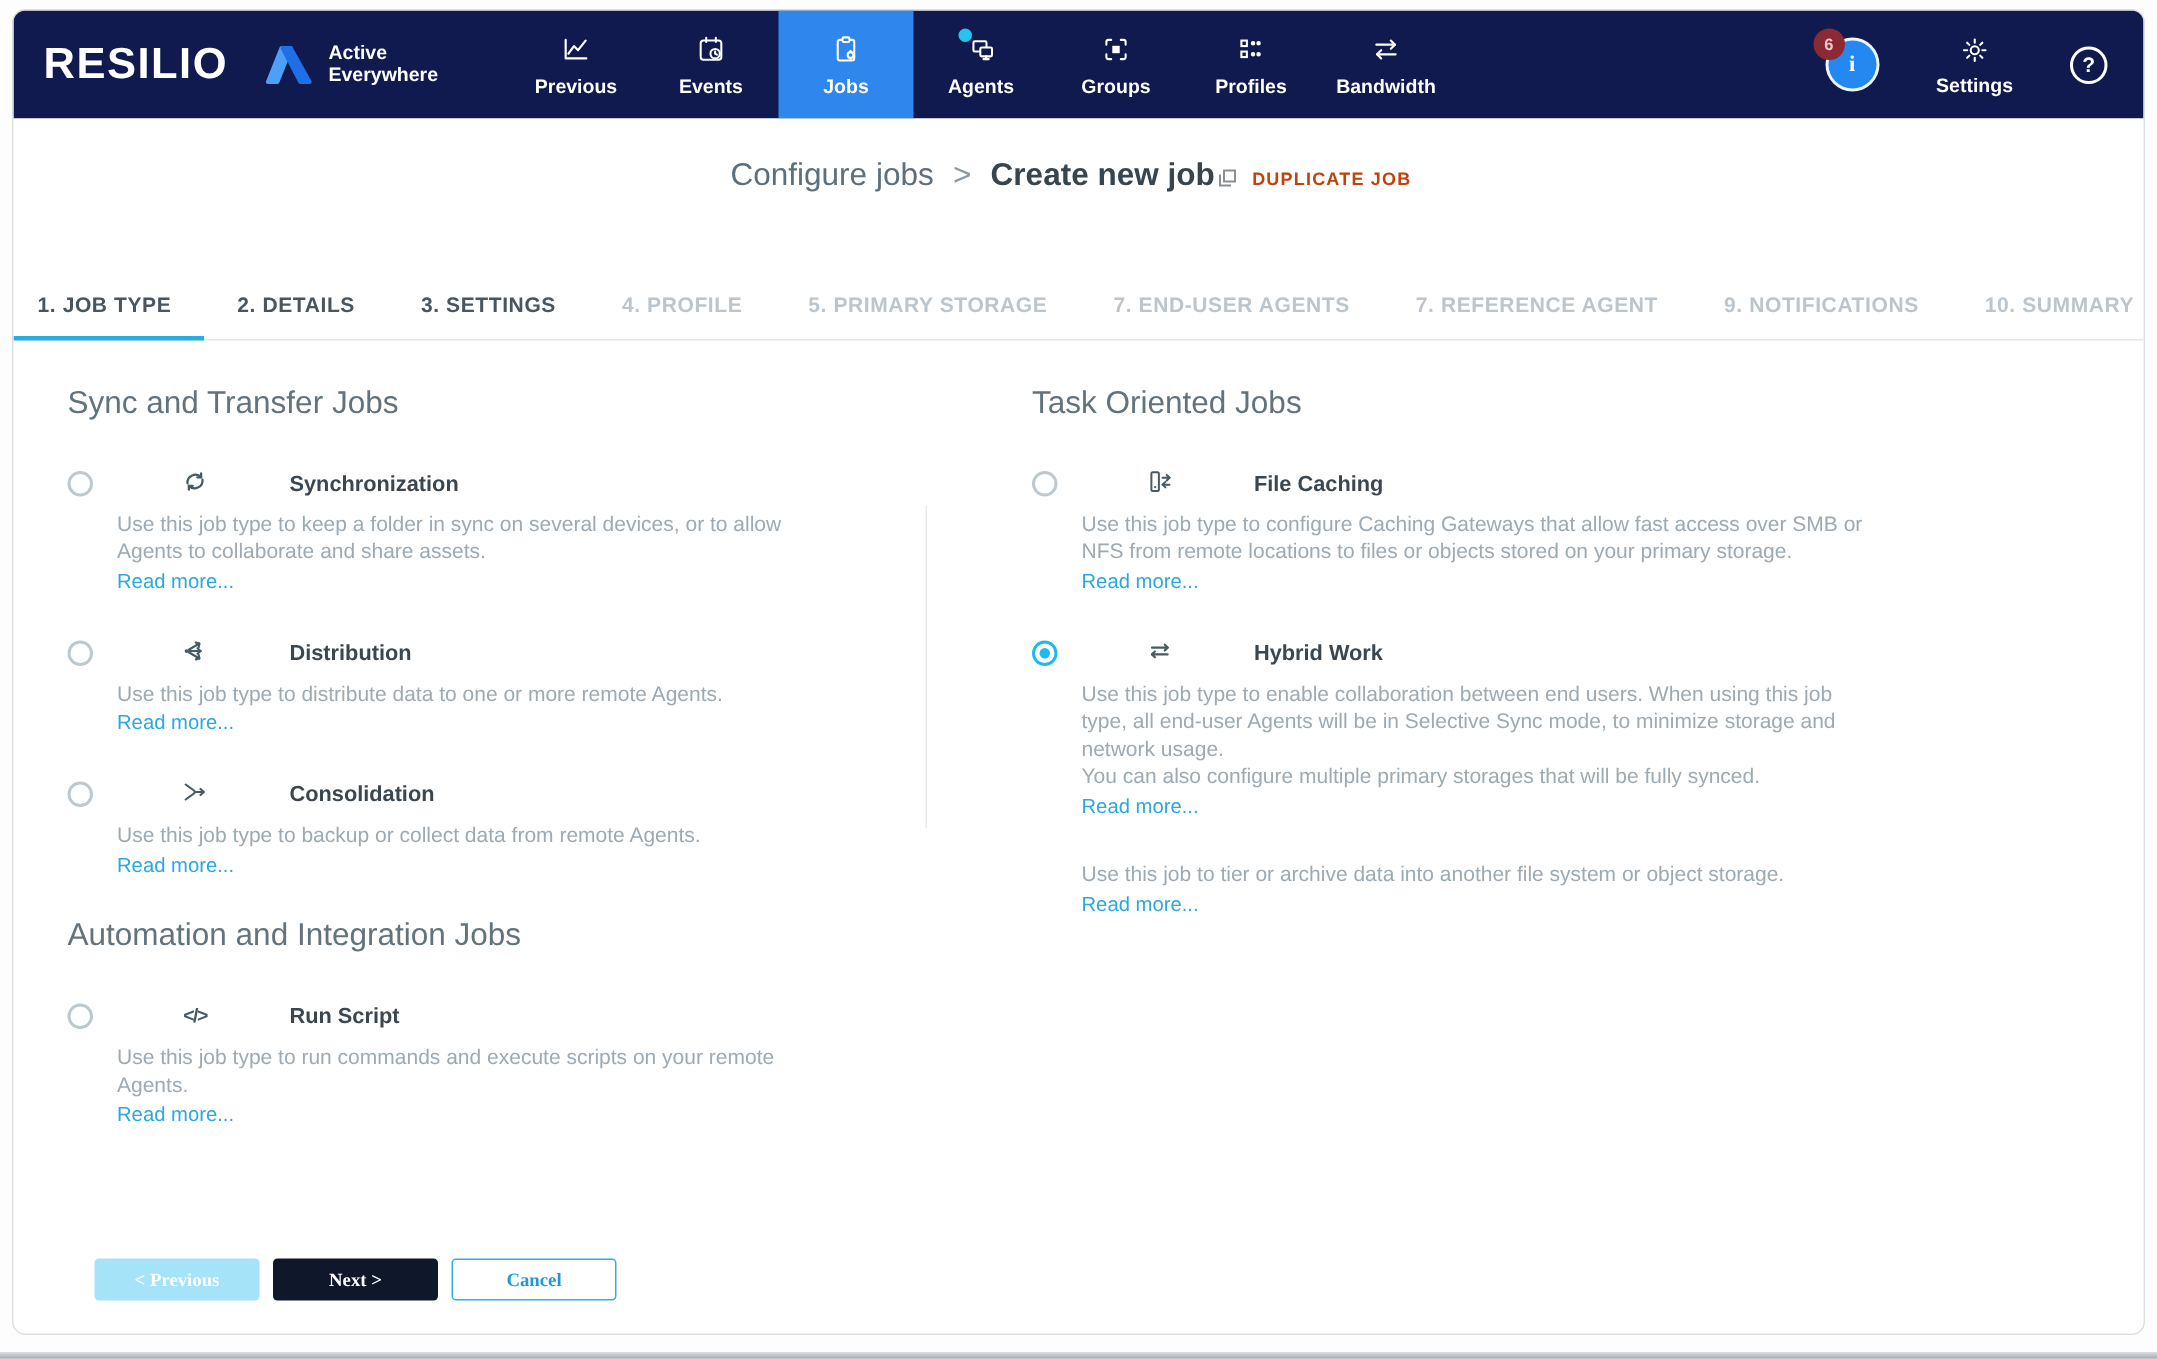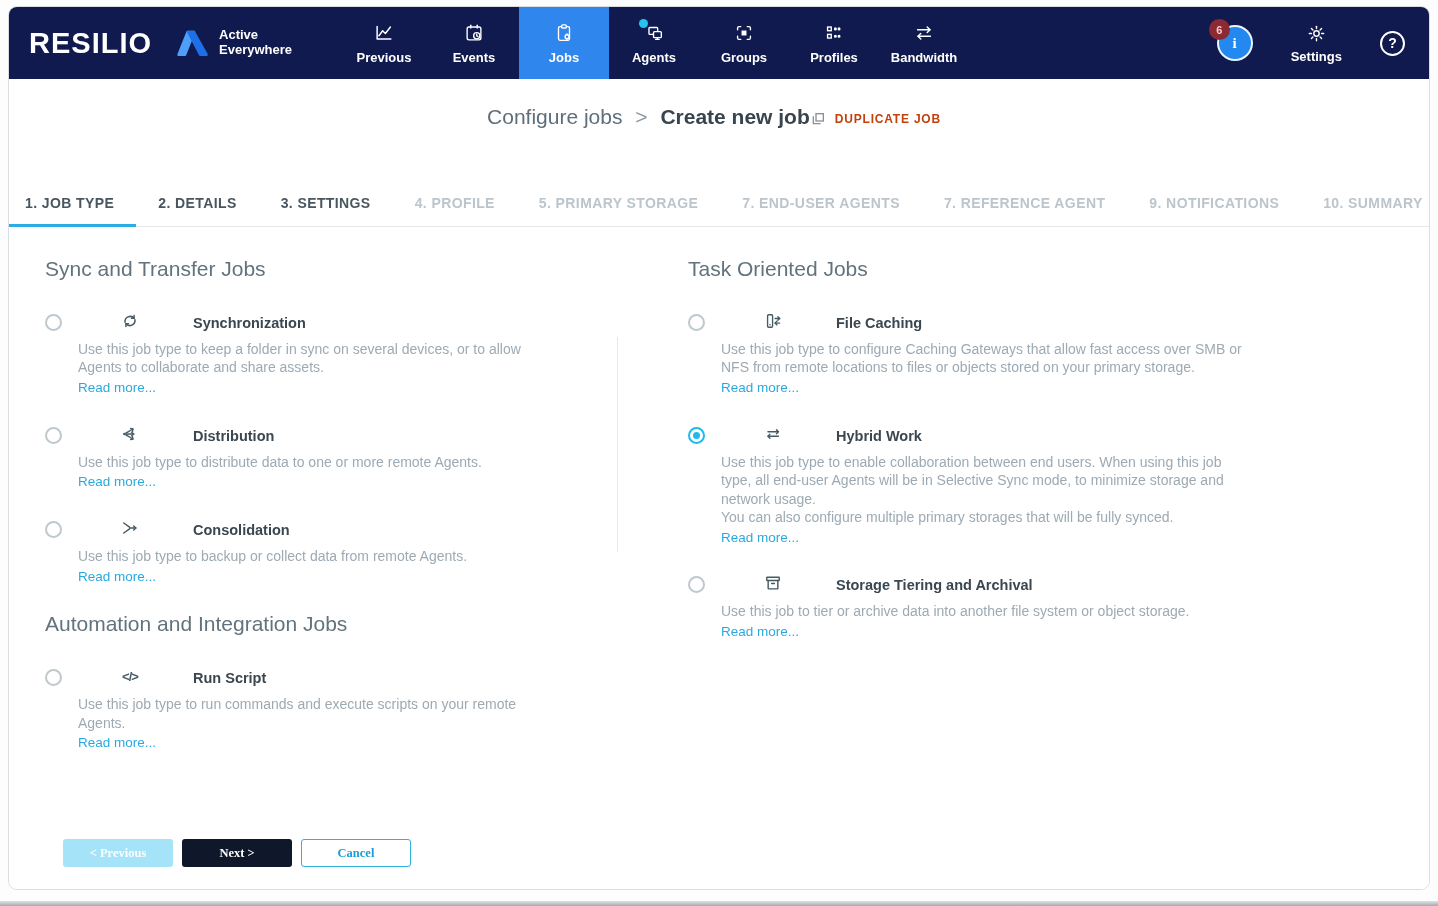--- a/index.html
+++ b/index.html
@@ -358,31 +358,20 @@
             <span class="job-title">Hybrid Work</span>
           </div>
           <div class="job-body">
             <div>Use this job type to enable collaboration between end users. When using this job type, all end-user Agents will be in Selective Sync mode, to minimize storage and network usage.</div>
             <div>You can also configure multiple primary storages that will be fully synced.</div>
             <a class="read-more">Read more...</a>
           </div>
         </div>
 
         <div class="job">
-          <div class="job-head">
-            <span class="radio"></span>
-            <span class="job-icon">
-              <svg class="ic" width="20" height="20" viewBox="0 0 24 24" fill="none" stroke="currentColor" stroke-width="1.7" stroke-linecap="round" stroke-linejoin="round">
-                <rect x="4.5" y="5" width="15" height="4" rx="0.6"></rect>
-                <path d="M6.2 9v9.2a0.8 0.8 0 0 0 0.8 0.8h10a0.8 0.8 0 0 0 0.8-0.8V9"></path>
-                <line x1="10.3" y1="12.5" x2="13.7" y2="12.5"></line>
-              </svg>
-            </span>
-            <span class="job-title">Storage Tiering and Archival</span>
-          </div>
           <div class="job-body">
             <div>Use this job to tier or archive data into another file system or object storage.</div>
             <a class="read-more">Read more...</a>
           </div>
         </div>
       </div>
     </div>
 
     <div class="footer">
       <button class="btn btn-prev" disabled="">&lt; Previous</button>

